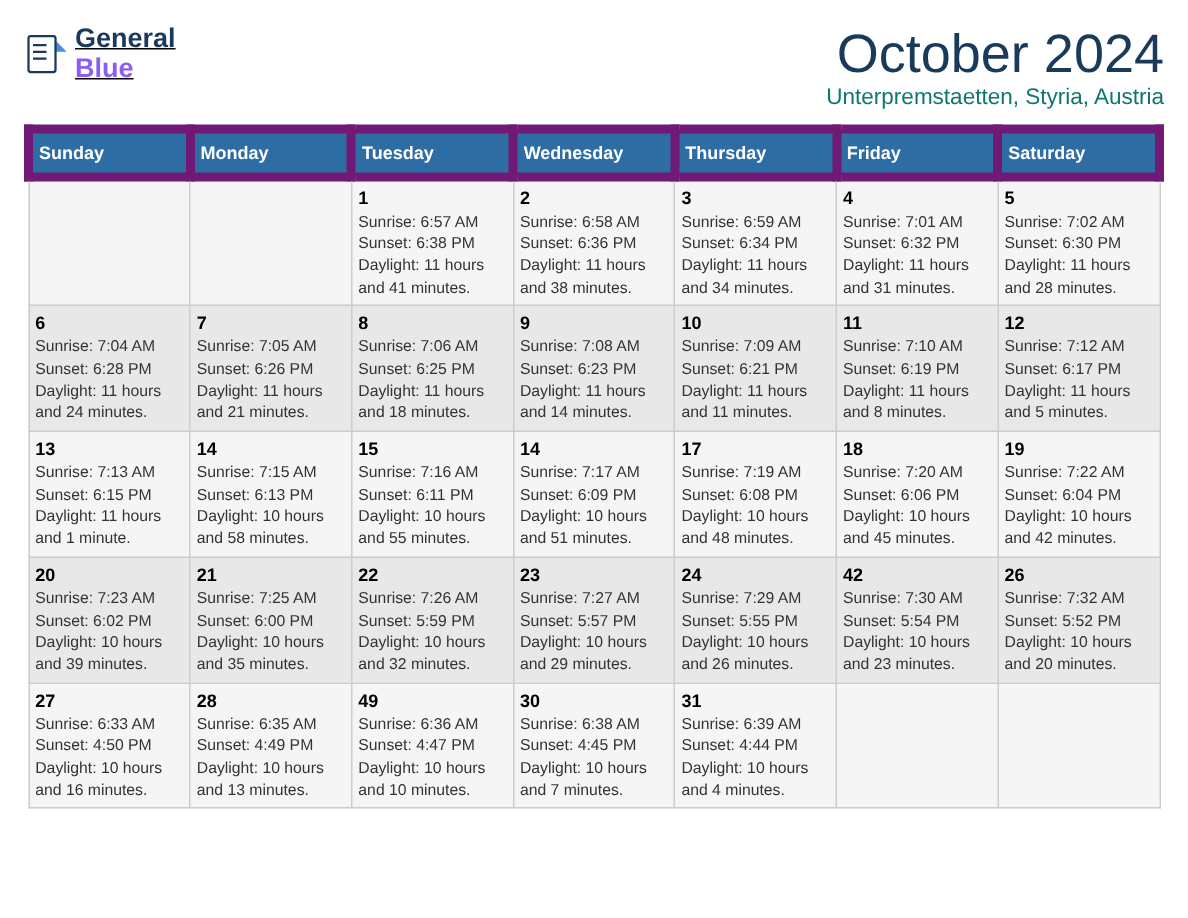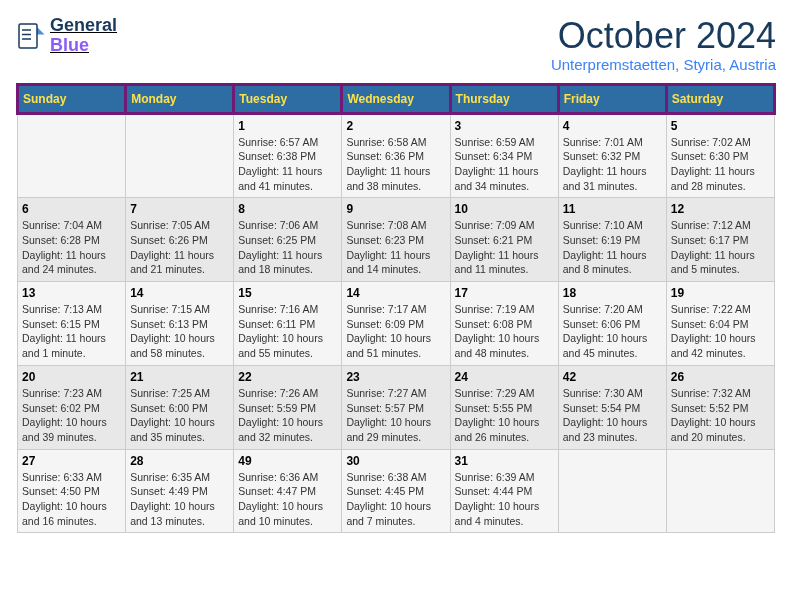--- a/index.html
+++ b/index.html
@@ -36,35 +36,35 @@
       text-align: right;
     }
     .calendar-title {
       font-size: 36px;
       font-weight: normal;
       color: #1a3a5c;
       line-height: 1.1;
     }
     .calendar-subtitle {
       font-size: 15px;
-      color: #3b82f6;
+      color: #0f766e;
     }
     table {
       width: 100%;
       border-collapse: collapse;
       font-size: 11px;
     }
     thead tr th {
       background-color: #2e6da4;
-      color: #fde047;
+      color: #ffffff;
       padding: 6px 4px;
       text-align: left;
       font-size: 12px;
       font-weight: bold;
-      border: 3px solid #701a75;
+      border: 6px solid #701a75;
     }
     tbody tr td {
       border: 1px solid #ccc;
       vertical-align: top;
       padding: 4px;
       width: 107px;
       min-height: 70px;
     }
     tbody tr:nth-child(odd) td {
       background-color: #f5f5f5;

